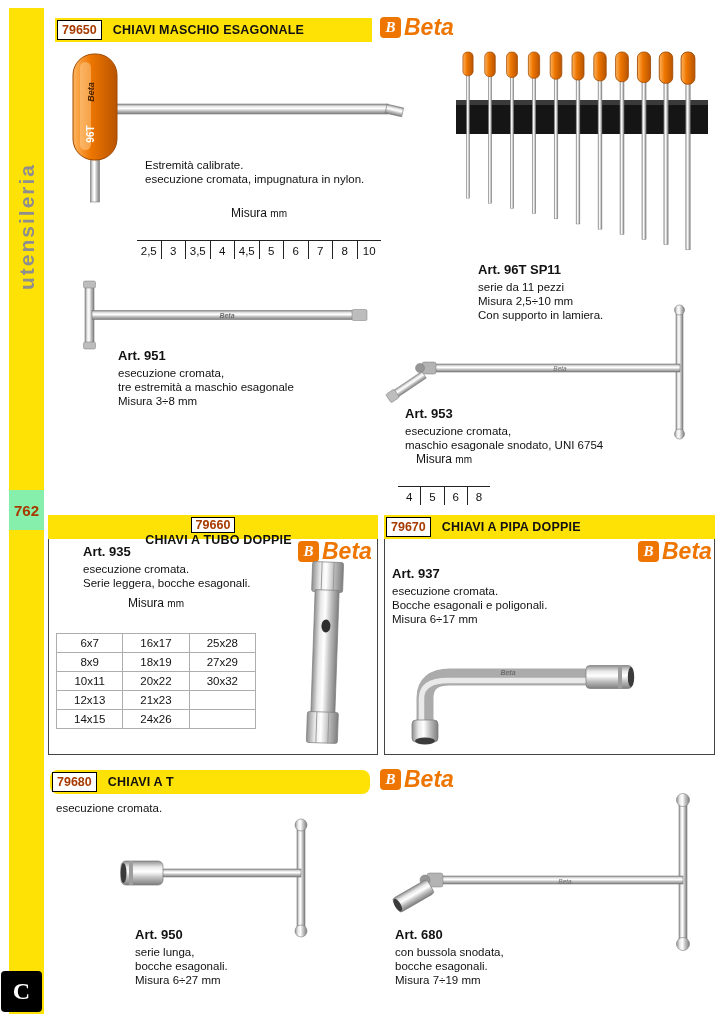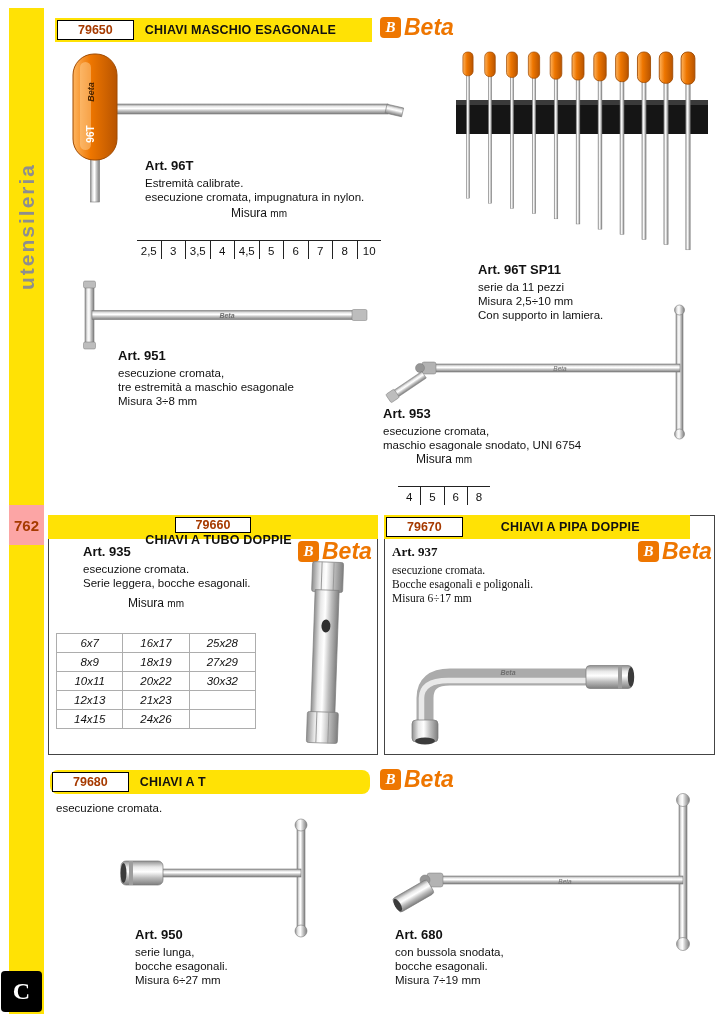--- a/index.html
+++ b/index.html
@@ -17,35 +17,35 @@
 
   
   .sidebar{position:absolute;left:9px;top:8px;width:35px;height:1006px;background:var(--yellow);}
   .side-label{
     position:absolute;top:155px;left:50%;
     transform:translateX(-50%) rotate(180deg);
     writing-mode:vertical-rl;
     font-size:21px;font-weight:bold;color:#8e8e8e;letter-spacing:2px;white-space:nowrap;
   }
   .page-num{
-    position:absolute;left:0;top:497px;width:35px;height:40px;background:#fca5a5;
+    position:absolute;left:0;top:482px;width:35px;height:40px;background:#86efac;
     display:flex;align-items:center;justify-content:center;
     color:var(--red);font-weight:bold;font-size:15px;
   }
   .corner-logo{
     position:absolute;left:1px;top:971px;width:41px;height:41px;background:#000;border-radius:4px;
     display:flex;align-items:center;justify-content:center;
     color:#fff;font-size:24px;font-weight:bold;font-family:"Liberation Serif",serif;
   }
 
   
   .sec-header{position:absolute;display:flex;align-items:center;background:var(--yellow);height:24px;padding:2px;}
   .code{
     background:#fff;border:1px solid #000;color:var(--red);font-weight:bold;font-size:12.5px;
-    height:100%;display:flex;align-items:center;padding:0 20px;
+    height:100%;display:flex;align-items:center;padding:0 4px;
   }
   .title{font-weight:bold;font-size:12.5px;padding-left:11px;white-space:nowrap;letter-spacing:.2px;}
 
   
   .beta{position:absolute;display:flex;align-items:center;gap:3px;}
   .beta-ico{
     width:21px;height:21px;background:var(--orange);border-radius:4px;color:#fff;
     font-weight:bold;font-style:italic;font-size:15px;display:flex;align-items:center;justify-content:center;
     font-family:"Liberation Serif",serif;
   }
@@ -56,21 +56,21 @@
   .t-line{font-size:11.5px;line-height:14px;white-space:nowrap;}
 
   
   .meas-head{text-align:center;font-size:12px;padding-bottom:20px;border-bottom:1px solid #222;white-space:nowrap;}
   .meas-head .unit{font-size:10px;}
   .meas-head.noline{border-bottom:none;}
   .meas-row{display:flex;}
   .meas-cell{flex:1 1 0;text-align:center;font-size:11.5px;padding:4px 0 2px;border-left:1px solid #222;}
   .meas-row .meas-cell:first-child{border-left:none;}
   .grid935{border-collapse:collapse;width:100%;margin-top:3px;}
-  .grid935 td{border:1px solid #adadad;text-align:center;font-size:11.5px;height:19px;padding:0 2px;font-style:italic;}
+  .grid935 td{border:1px solid #adadad;text-align:center;font-size:11.5px;height:19px;padding:0 2px;}
 
   .sec-box{position:absolute;border:1px solid #444;}
 </style>
 </head>
 <body>
 
 <svg width="0" height="0" style="position:absolute" aria-hidden="true">
   <defs>
     <linearGradient id="chV" x1="0" y1="0" x2="0" y2="1">
       <stop offset="0" stop-color="#8f8f8f"></stop>
@@ -123,21 +123,20 @@
       <rect x="326" y="52.5" width="17" height="9" fill="url(#chV)" stroke="#7a7a7a" stroke-width="0.6"></rect>
     </g>
     <rect x="30.5" y="104" width="9" height="46" fill="url(#chH)" stroke="#7a7a7a" stroke-width="0.6"></rect>
     <rect x="13" y="2" width="44" height="106" rx="21" fill="url(#org)" stroke="#a04a00" stroke-width="1"></rect>
     <rect x="20" y="10" width="11" height="88" rx="5.5" fill="#ffcf92" opacity="0.5"></rect>
     <text x="34" y="40" transform="rotate(-90 34 40)" text-anchor="middle" font-size="9" font-weight="bold" font-style="italic" fill="#4c2500">Beta</text>
     <text x="34" y="82" transform="rotate(-90 34 82)" text-anchor="middle" font-size="10" font-weight="bold" fill="#ffffff">96T</text>
   </svg>
 
   <div class="abs" style="left:145px;top:158px;">
-    <div class="t-name">Art. 96T</div>
     <div class="t-line">Estremità calibrate.</div>
     <div class="t-line">esecuzione cromata, impugnatura in nylon.</div>
   </div>
   <div class="abs" style="left:137px;top:206px;width:244px;">
     <div class="meas-head">
       <span>Misura</span>
       <span class="unit">mm</span>
     </div>
     <div class="meas-row">
       <span class="meas-cell">2,5</span>
@@ -201,21 +200,21 @@
     <g transform="translate(54,66)">
       <rect x="-12" y="-6" width="14" height="12" rx="2" fill="#b3b3b3" stroke="#7a7a7a" stroke-width="0.5"></rect>
       <circle cx="-14" cy="0" r="4.5" fill="#969696" stroke="#7a7a7a" stroke-width="0.5"></circle>
       <g transform="rotate(-34)">
         <rect x="-46" y="-4" width="34" height="8" fill="url(#chV)" stroke="#7a7a7a" stroke-width="0.5"></rect>
         <rect x="-55" y="-5" width="10" height="10" rx="1.5" fill="#bdbdbd" stroke="#7a7a7a" stroke-width="0.5"></rect>
       </g>
     </g>
   </svg>
 
-  <div class="abs" style="left:383px;top:406px;">
+  <div class="abs" style="left:405px;top:406px;">
     <div class="t-name">Art. 953</div>
     <div class="t-line">esecuzione cromata,</div>
     <div class="t-line">maschio esagonale snodato, UNI 6754</div>
   </div>
   <div class="abs" style="left:398px;top:452px;width:92px;">
     <div class="meas-head">
       <span>Misura</span>
       <span class="unit">mm</span>
     </div>
     <div class="meas-row">
@@ -283,29 +282,29 @@
       <line x1="35" y1="2" x2="35" y2="32" stroke="#9a9a9a" stroke-width="1"></line>
       <rect x="17" y="30" width="24" height="124" fill="url(#chH)" stroke="#7a7a7a" stroke-width="0.7"></rect>
       <rect x="13.5" y="152" width="31" height="31" rx="2" fill="url(#chH)" stroke="#7a7a7a" stroke-width="0.7"></rect>
       <line x1="23" y1="152" x2="23" y2="183" stroke="#9a9a9a" stroke-width="1"></line>
       <line x1="35" y1="152" x2="35" y2="183" stroke="#9a9a9a" stroke-width="1"></line>
       <ellipse cx="29" cy="66" rx="4.5" ry="6.5" fill="#2e2e2e"></ellipse>
     </g>
   </svg>
 
   <div class="sec-box" style="left:384px;top:515px;width:331px;height:240px;"></div>
-  <div class="sec-header" style="left:384px;top:515px;width:306px;gap:27px;">
+  <div class="sec-header" style="left:384px;top:515px;width:331px;">
     <span class="code">79670</span>
     <span class="title">CHIAVI A PIPA DOPPIE</span>
   </div>
   <div class="beta" style="left:638px;top:541px;">
     <span class="beta-ico">B</span>
     <span class="beta-word">Beta</span>
   </div>
-  <div class="abs" style="left:392px;top:544px;font-family:Liberation Serif, serif;">
+  <div class="abs" style="left:392px;top:566px;">
     <div class="t-name">Art. 937</div>
     <div class="t-line">esecuzione cromata.</div>
     <div class="t-line">Bocche esagonali e poligonali.</div>
     <div class="t-line">Misura 6÷17 mm</div>
   </div>
 
   <svg class="abs" style="left:388px;top:634px" width="255" height="115">
     <path d="M 37,104 L 37,64 Q 37,43 62,43 L 202,43" fill="none" stroke="#ababab" stroke-width="17"></path>
     <path d="M 33.5,103 L 33.5,64 Q 34,46.5 60,46.5 L 202,46.5" fill="none" stroke="#e9e9e9" stroke-width="5.5"></path>
     <rect x="198" y="31.5" width="46" height="23" rx="4" fill="url(#chV)" stroke="#7a7a7a" stroke-width="0.7"></rect>

